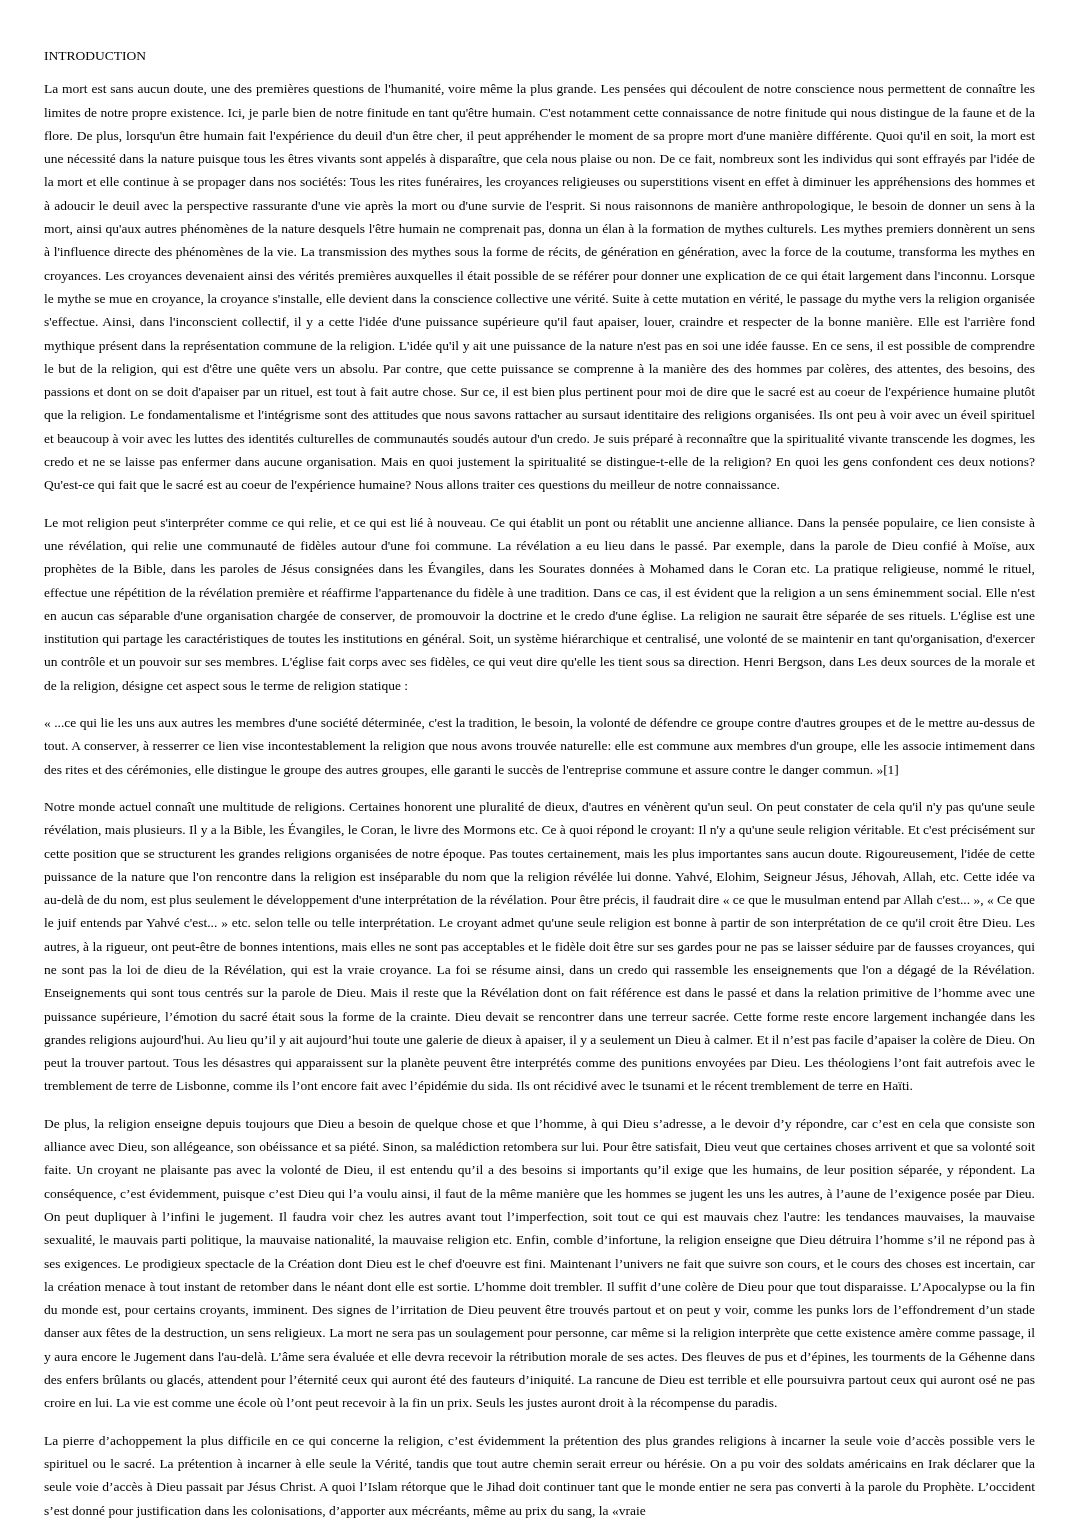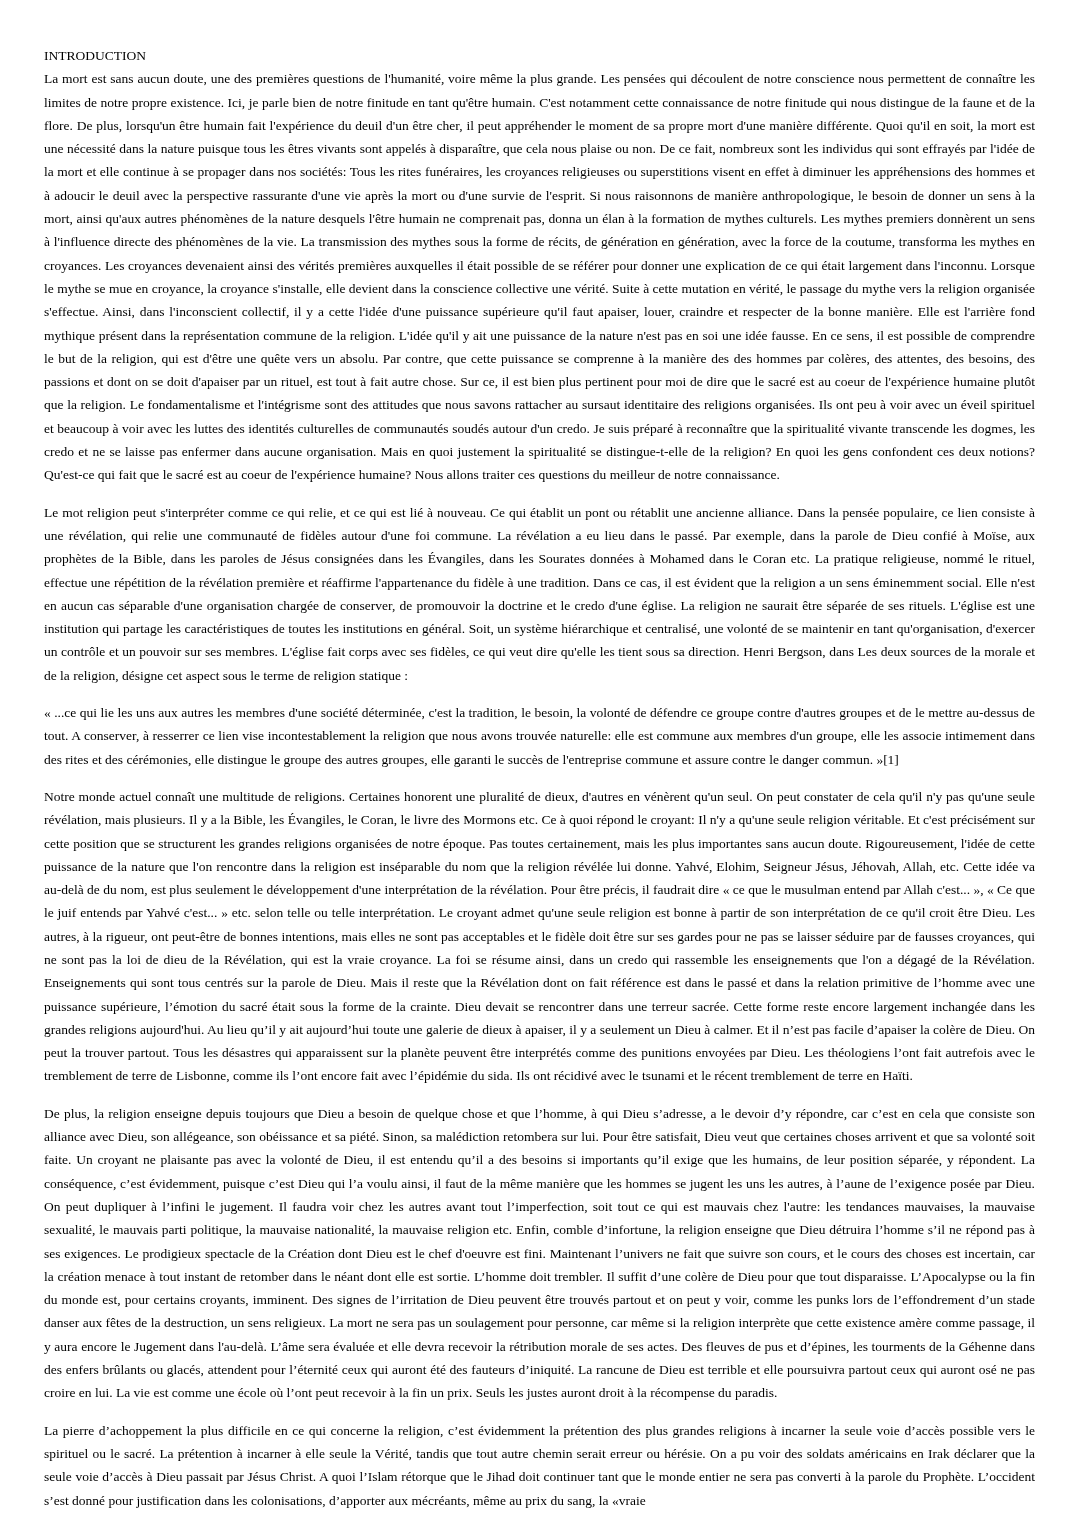--- a/index.html
+++ b/index.html
@@ -26,21 +26,21 @@
   }
   .heading {
     font-size: 13.5px;
     font-weight: normal;
     margin: 0;
     padding: 0;
     text-align: left;
     line-height: 23.3px;
   }
   .para {
-    margin: 0 0 14px 0;
+    margin: 10px 0 14px 0;
     padding: 0;
   }
   .para:last-child {
     margin-bottom: 0;
   }
 </style>
 </head>
 <body>
 
 <div class="page">

